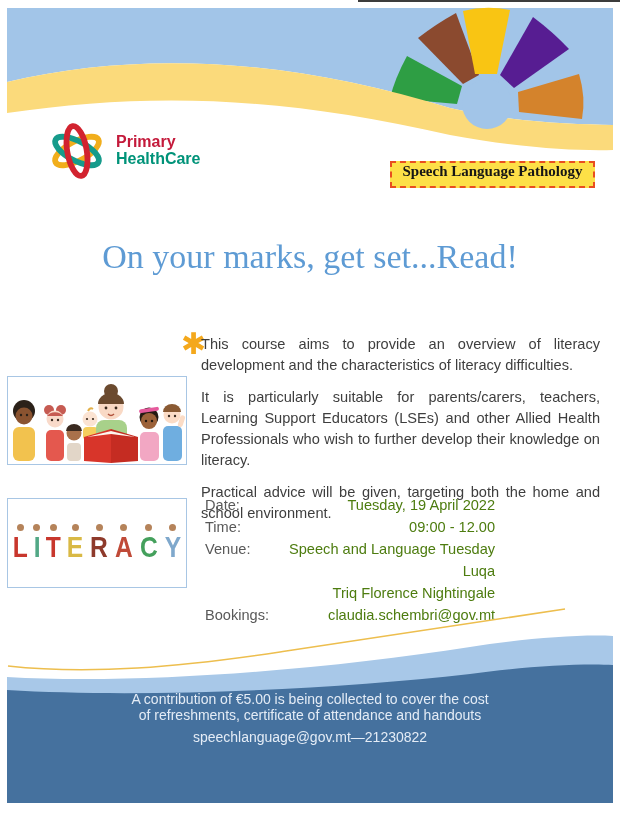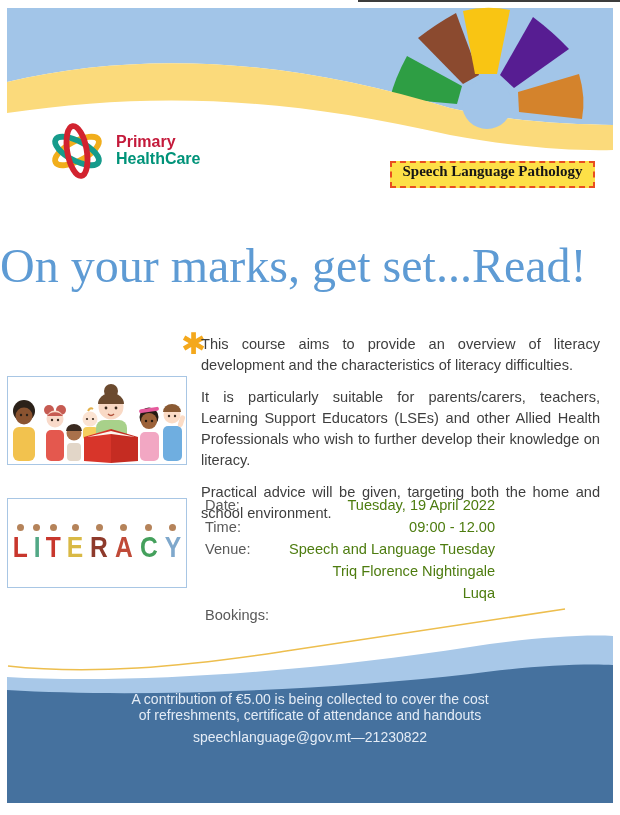--- a/index.html
+++ b/index.html
@@ -17,22 +17,22 @@
   .logo-line1{color:#C41A3B;}
   .logo-line2{color:#009379;}
 
   
   .badge{position:absolute;left:390px;top:161px;width:201px;height:23px;
          border:2px dashed #E84E1F;display:flex;align-items:flex-start;justify-content:center;
          background:#fde047;}
   .badge span{font-family:"Liberation Serif",serif;font-weight:bold;font-size:15px;color:#161616;}
 
   
-  .title{position:absolute;top:238px;left:0;width:100%;
-         font-family:"Liberation Serif",serif;font-size:48px;color:#5E9BD4;white-space:nowrap;}
+  .title{position:absolute;top:238px;left:0;width:100%;text-align:center;
+         font-family:"Liberation Serif",serif;font-size:34px;color:#5E9BD4;white-space:nowrap;}
 
   
   .asterisk{position:absolute;left:181px;top:329px;font-size:30px;color:#F4A81C;line-height:1;}
   .intro{position:absolute;left:201px;top:334px;width:399px;
          font-size:14.6px;line-height:21px;color:#3E3E3E;text-align:justify;}
   .intro p{margin:0 0 11px 0;}
 
   
   .pic{position:absolute;left:7px;background:#fff;border:1px solid #A8C6E4;box-sizing:border-box;}
   .pic1{top:376px;width:180px;height:89px;}
@@ -192,30 +192,31 @@
       <span class="dvalue">Tuesday, 19 April 2022</span>
     </div>
     <div class="drow">
       <span class="dlabel">Time:</span>
       <span class="dvalue">09:00 - 12.00</span>
     </div>
     <div class="drow">
       <span class="dlabel">Venue:</span>
       <span class="dvalue">Speech and Language Tuesday</span>
     </div>
-    <div class="drow">
-      <span class="dlabel"></span>
-      <span class="dvalue">Triq Florence Nightingale</span>
-    </div>
     <div class="drow indent">
       <span class="dlabel"></span>
       <span class="dvalue">Luqa</span>
     </div>
     <div class="drow">
+      <span class="dlabel"></span>
+      <span class="dvalue">Triq Florence Nightingale</span>
+    </div>
+    <div class="drow">
       <span class="dlabel">Bookings:</span>
+      <span class="dvalue">claudia.schembri@gov.mt</span>
     </div>
   </div>
 
   <svg class="ftr-svg" width="620" height="210" viewBox="0 0 620 210">
     <path d="M8,61 C90,70 180,62 280,47 C380,32 480,16 565,4" fill="none" stroke="#EDBE4E" stroke-width="1.6"></path>
     <path d="M7,72 C140,80 330,64 470,42 C520,34 580,29 613,31 L613,198 L7,198 Z" fill="#A8C8E8"></path>
     <path d="M7,85 C140,93 330,85 470,69 C520,62 580,58 613,60 L613,198 L7,198 Z" fill="#45719E"></path>
   </svg>
 
   <div class="footer-text">

